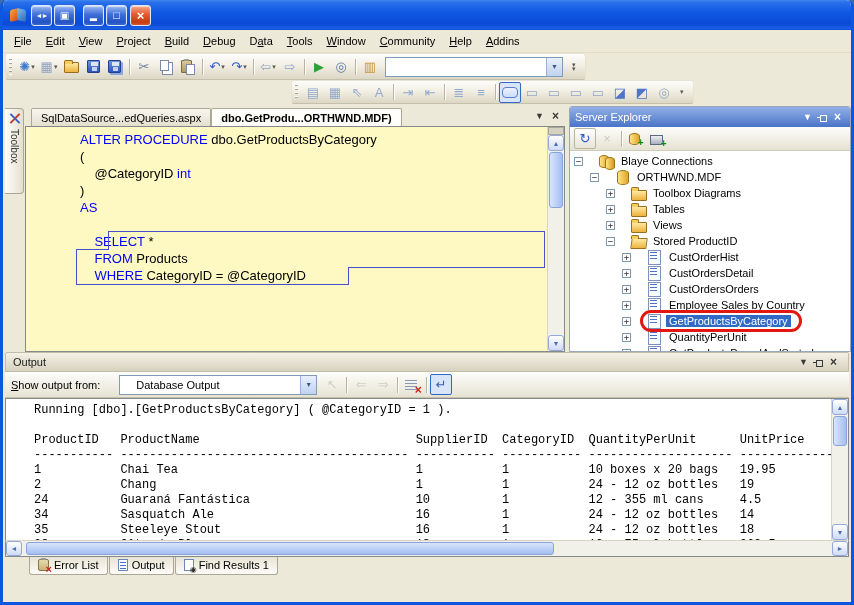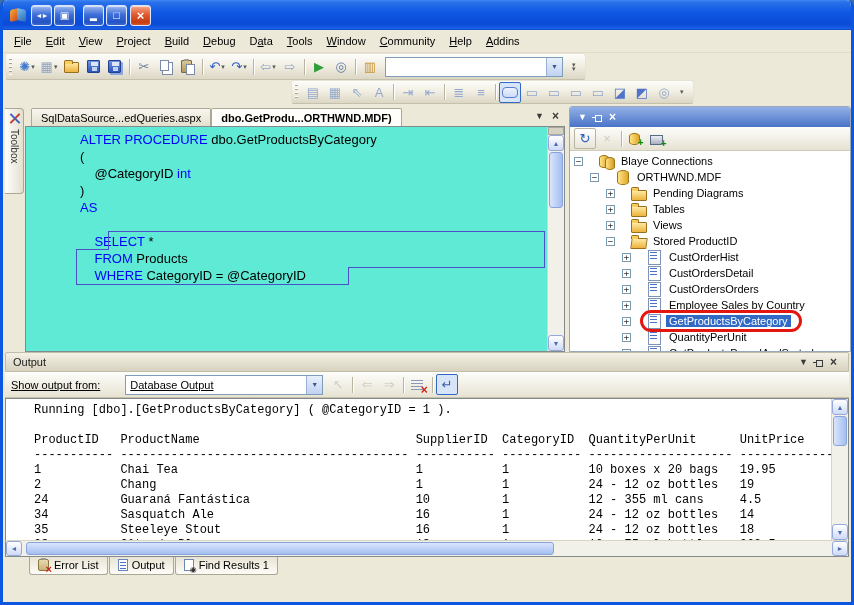--- a/index.html
+++ b/index.html
@@ -31,21 +31,21 @@
   .tgrip{width:3px;height:70%;margin:0 4px 0 1px;background:repeating-linear-gradient(180deg,#fff 0 1px,#a8a48e 1px 2px,transparent 2px 4px);flex:none;}
   .tb-btn{min-width:22px;height:21px;display:inline-flex;align-items:center;justify-content:center;border-radius:2px;padding:0 1px;position:relative;}
   .tb-btn.pressed{background:#d8e4f8;border:1px solid #316ac5;}
   .tb-btn.boxed{border:1px solid #b8b4a0;background:linear-gradient(#fff,#e8e4d8);}
   .tb-btn.dis{opacity:.55;}
   .tb-glyph{font-size:13px;line-height:1;}
   .tb-dd{font-size:7px;color:#5a5a52;margin-left:1px;}
   .tb-sep{width:1px;height:16px;background:#b8b4a0;margin:0 3px;box-shadow:1px 0 0 #fff;}
   .tb-overflow{font-size:7px;color:#5a5a52;padding:0 3px;align-self:center;display:flex;flex-direction:column;line-height:4px;margin-left:2px;}
   .combo{height:20px;background:#fff;border:1px solid #7f9db9;display:flex;align-items:center;margin:0 4px;}
-  .combo-text{flex:1;font-size:11px;padding:0 4px;white-space:nowrap;overflow:hidden;text-decoration:underline;}
+  .combo-text{flex:1;font-size:11px;padding:0 16px;white-space:nowrap;overflow:hidden;}
   .combo-btn{width:16px;height:18px;background:linear-gradient(180deg,#e8f0fc,#c0d2f0);border-left:1px solid #9ab0d8;display:flex;align-items:center;justify-content:center;font-size:7px;color:#3a5a8c;}
   .combo-main{width:178px;}
   .combo-out{width:198px;}
   
   .cico{display:inline-block;position:relative;vertical-align:middle;}
   .ci-folder{width:15px;height:11px;background:linear-gradient(180deg,#ffe9a2,#edb33e);border:1px solid #996f1f;border-radius:1px;margin-top:2px;}
   .ci-folder::before{content:'';position:absolute;top:-3px;left:-1px;width:7px;height:3px;background:#f7cd5e;border:1px solid #996f1f;border-bottom:none;border-radius:2px 2px 0 0;}
   .ci-floppy,.ci-floppy2{width:13px;height:13px;background:linear-gradient(180deg,#6f93e0,#2c55b8);border:1px solid #23418f;border-radius:1px;}
   .ci-floppy::before,.ci-floppy2::before{content:'';position:absolute;top:1px;left:3px;width:7px;height:4px;background:#dce6f8;}
   .ci-floppy::after,.ci-floppy2::after{content:'';position:absolute;bottom:1px;left:4px;width:5px;height:4px;background:#c3d2f0;}
@@ -77,21 +77,21 @@
   .toolbox-icon::before{content:'';position:absolute;left:6px;top:0;width:2px;height:13px;background:#c23b2a;transform:rotate(45deg);}
   .toolbox-icon::after{content:'';position:absolute;left:6px;top:0;width:2px;height:13px;background:#3a62c8;transform:rotate(-45deg);}
   .toolbox-label{writing-mode:vertical-lr;font-size:10px;color:#333;}
   .editor-group{width:540px;flex:none;display:flex;flex-direction:column;}
   .doc-tabstrip{height:20px;flex:none;display:flex;align-items:flex-end;padding-left:6px;position:relative;}
   .doc-tab{font-size:11px;padding:3px 9px 2px;border:1px solid #aca899;border-bottom:none;border-radius:2px 2px 0 0;background:linear-gradient(#f8f6ee,#e4e0cf);white-space:nowrap;color:#000;}
   .doc-tab.active{background:#fffefa;font-weight:bold;position:relative;z-index:2;}
   .doc-tab-buttons{position:absolute;right:6px;top:4px;display:flex;gap:8px;align-items:center;}
   .doc-tab-btn{font-size:9px;color:#3a3a38;line-height:1;}
   .doc-tab-btn.x{font-size:12px;font-weight:bold;}
-  .editor-body{flex:1;background:#5eead4;border:1px solid #848a8c;position:relative;overflow:hidden;}
+  .editor-body{flex:1;background:#fef9c3;border:1px solid #848a8c;position:relative;overflow:hidden;}
   .code{position:absolute;left:0;top:4px;white-space:pre;font-family:"Liberation Mono","DejaVu Sans Mono",monospace;font-size:13px;line-height:17px;padding-left:54px;}
   .c-k{color:#0000ff;}
   .c-p{color:#000;}
   .seg{position:absolute;background:#4a50c8;z-index:1;}
   
   .vsb{position:absolute;right:0;top:0;bottom:0;width:17px;background:#f1f1ea;border-left:1px solid #d8d5c4;display:flex;flex-direction:column;}
   .sb-split{height:8px;background:#d6d2c2;border:1px solid #aca899;flex:none;}
   .sb-btn{height:16px;flex:none;background:linear-gradient(180deg,#fff,#cfdaf6);border:1px solid #95a8dc;border-radius:3px;color:#4d6fae;font-size:7px;display:flex;align-items:center;justify-content:center;}
   .sb-track{flex:1;position:relative;}
   .sb-thumb{position:absolute;left:1px;right:1px;background:linear-gradient(90deg,#d9e5fd,#a4bef0);border:1px solid #88a4da;border-radius:3px;}
@@ -118,21 +118,21 @@
   .ti-sproc::before{content:'';position:absolute;left:1px;top:0;width:11px;height:13px;background:#fff;border:1px solid #7d93b8;}
   .ti-sproc::after{content:'';position:absolute;left:3px;top:2px;width:7px;height:9px;background:repeating-linear-gradient(180deg,#4a72c8 0 1px,transparent 1px 3px);}
   .tlabel{padding:0 3px;}
   .tlabel.sel{background:#316ac5;color:#fff;}
   .red-oval{position:absolute;left:70px;top:-3px;width:162px;height:22px;border:3px solid #e41710;border-radius:13px;pointer-events:none;z-index:3;}
   
   .output-panel{height:205px;flex:none;display:flex;flex-direction:column;background:#ece9d8;padding:0 2px;}
   .out-header{height:20px;flex:none;background:linear-gradient(180deg,#f4f1e6,#d7d2bf);border:1px solid #c2bda8;border-radius:2px 2px 0 0;display:flex;align-items:center;padding:0 7px;color:#1a1a18;}
   .out-title{flex:1;font-size:11px;}
   .out-toolbar{height:26px;flex:none;background:linear-gradient(180deg,#fdfdfa,#e7e3d3);border-bottom:1px solid #c6c1ac;display:flex;align-items:center;padding:0 6px;font-size:11px;}
-  .out-label{margin-right:21px;white-space:nowrap;text-decoration:underline;}
+  .out-label{margin-right:15px;white-space:nowrap;}
   .out-content{height:142px;flex:none;background:#fff;border:1px solid #848a8c;border-bottom:none;position:relative;overflow:hidden;}
   .out-pre{position:absolute;left:0;top:0;right:17px;bottom:0;margin:0;padding:4px 0 0 28px;font-family:"Liberation Mono","DejaVu Sans Mono",monospace;font-size:12px;line-height:15px;overflow:hidden;}
   .out-vsb{position:absolute;right:0;top:0;bottom:0;width:17px;background:#f1f1ea;border-left:1px solid #d8d5c4;display:flex;flex-direction:column;}
   .hsb{height:17px;flex:none;background:#f1f1ea;border:1px solid #848a8c;border-top:1px solid #d8d5c4;display:flex;align-items:center;}
   .hsb .sb-btn{width:16px;height:15px;}
   .hsb-track{flex:1;position:relative;height:15px;}
   .hsb-thumb{position:absolute;top:1px;height:13px;left:4px;width:528px;background:linear-gradient(180deg,#d9e5fd,#a4bef0);border:1px solid #88a4da;border-radius:3px;}
   
   .bottom-tabs{height:22px;flex:none;background:#ece9d8;display:flex;align-items:flex-start;padding-left:26px;gap:1px;}
   .btab{display:flex;align-items:center;font-size:11px;padding:2px 8px 3px;border:1px solid #aca899;border-top:none;border-radius:0 0 3px 3px;background:linear-gradient(180deg,#e8e4d4,#fdfcf7);white-space:nowrap;}
@@ -342,20 +342,21 @@
           <div class="sb-track">
             <div class="sb-thumb" style="top:1px;height:56px;"></div>
           </div>
           <div class="sb-btn">▼</div>
         </div>
       </div>
     </div>
 
     <div class="se-panel">
       <div class="se-header">
+        <span class="se-title">Server Explorer</span>
         <span class="cap-btn">▼</span>
         <span class="cap-btn">
             <span class="pin-icon"></span>
           </span>
         <span class="cap-btn x">×</span>
       </div>
       <div class="se-toolbar" able="false">
           <span class="tb-btn boxed">
             <span class="tb-glyph" style="color: rgb(47, 95, 192);">↻</span>
           </span>
@@ -377,21 +378,21 @@
             <span class="tlabel">Blaye Connections</span>
           </div>
           <div class="tree-row" style="padding-left: 20px;">
             <span class="expander">−</span>
             <span class="ticon ti-db"></span>
             <span class="tlabel">ORTHWND.MDF</span>
           </div>
           <div class="tree-row" style="padding-left: 36px;">
             <span class="expander">+</span>
             <span class="ticon ti-folder"></span>
-            <span class="tlabel">Pending Diagrams</span>
+            <span class="tlabel">Toolbox Diagrams</span>
           </div>
           <div class="tree-row" style="padding-left: 36px;">
             <span class="expander">+</span>
             <span class="ticon ti-folder"></span>
             <span class="tlabel">Tables</span>
           </div>
           <div class="tree-row" style="padding-left: 36px;">
             <span class="expander">+</span>
             <span class="ticon ti-folder"></span>
             <span class="tlabel">Views</span>

